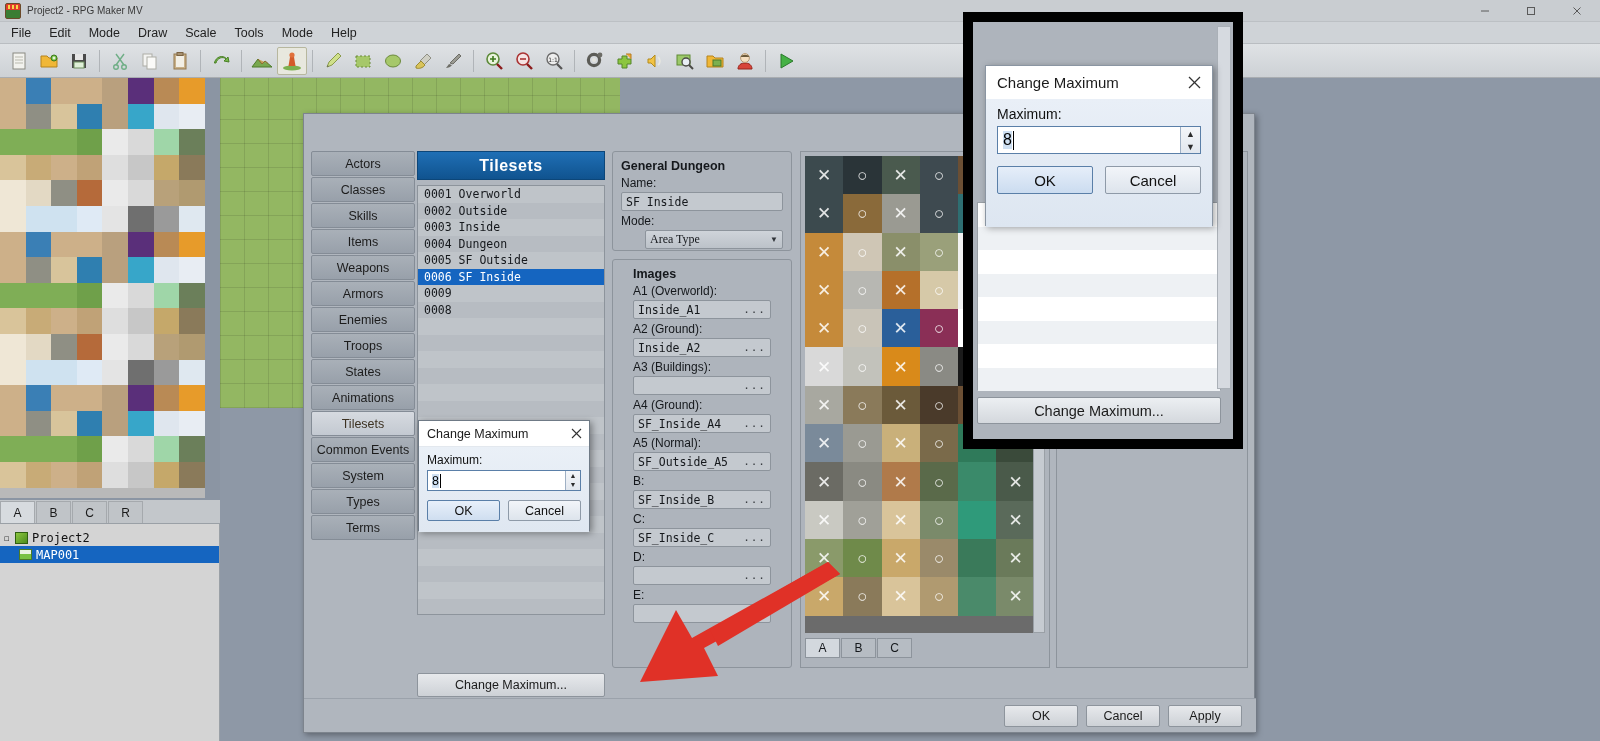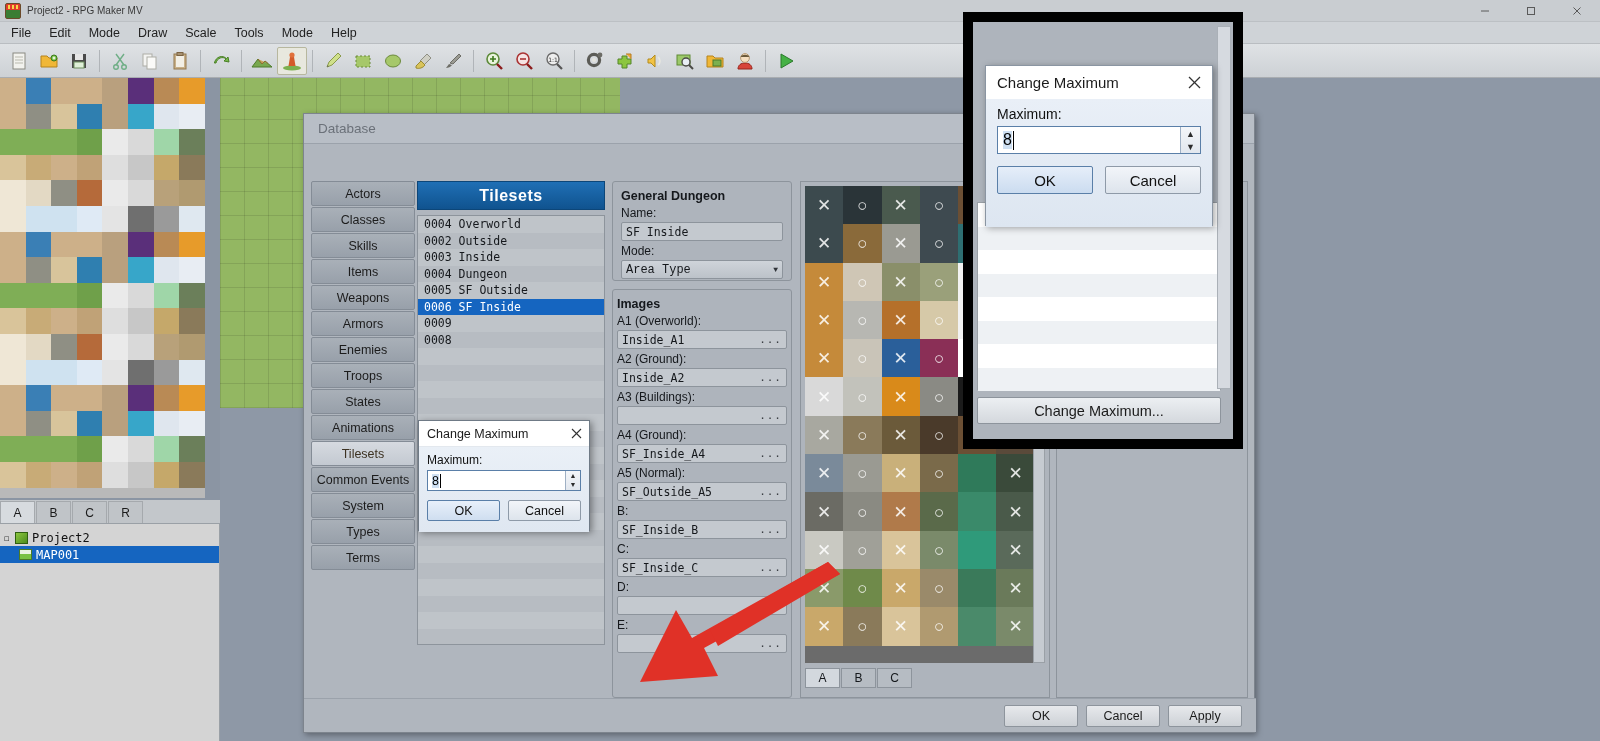--- a/index.html
+++ b/index.html
@@ -142,30 +142,30 @@
   .btn-changemax {
     position: absolute; left: 0; top: 522px; width: 188px; height: 24px;
     background: linear-gradient(#e7e9ec,#cdd1d6); border: 1px solid #8d949c; border-radius: 2px;
     display: flex; align-items: center; justify-content: center; font-size: 12.5px; color: #1b1b1b;
   }
 
   
   .genpanel { position: absolute; left: 308px; top: 37px; width: 180px; height: 100px;
     background: #aeb4bc; border: 1px solid #8d949c; border-radius: 3px; padding: 7px 8px; }
   .imgpanel { position: absolute; left: 308px; top: 145px; width: 180px; height: 409px;
-    background: #aeb4bc; border: 1px solid #8d949c; border-radius: 3px; padding: 7px 4px; }
+    background: #aeb4bc; border: 1px solid #8d949c; border-radius: 3px; padding: 7px 20px; }
   .grp-title { font-size: 12.5px; font-weight: bold; color: #15181c; margin-bottom: 3px; }
   .fld-label { font-size: 12px; color: #15181c; margin: 3px 0 2px; }
   .fld {
     height: 19px; background: #c4c9cf; border: 1px solid #8d949c; border-radius: 2px;
     display: flex; align-items: center; padding: 0 4px;
     font-family: "DejaVu Sans Mono", monospace; font-size: 11.5px; color: #15181c;
   }
   .fld .dots { margin-left: auto; color: #3b3f44; font-size: 11px; letter-spacing: 1px; }
-  .fld.combo { background: linear-gradient(#cfd4da,#bcc2c9); font-family: Liberation Mono, monospace; font-size: 12px; }
+  .fld.combo { background: linear-gradient(#cfd4da,#bcc2c9); font-family: Liberation Serif, serif; font-size: 12px; margin-left: 24px; }
   .fld.combo .arrow { margin-left: auto; font-size: 8px; color: #2f3338; }
 
   
   .previewwrap { position: absolute; left: 496px; top: 37px; width: 250px; height: 517px;
     background: #aeb4bc; border: 1px solid #8d949c; }
   .previewbox { position: absolute; left: 4px; top: 4px; width: 230px; height: 477px;
     background: #6b6b6b; overflow: hidden; }
   .tilegrid { display: grid; grid-template-columns: repeat(6, 38.3px); }
   .tile { width: 38.3px; height: 38.3px; position: relative; }
   .tile .mk { position:absolute; left:50%; top:50%; transform: translate(-50%,-50%);
@@ -600,21 +600,20 @@
       <span class="ico-proj"></span>
       <span>Project2</span>
     </div>
     <div class="tree-row sel">
       <span class="ico-map"></span>
       <span>MAP001</span>
     </div>
   </div>
 
   <div class="dbwin">
-    <div class="dbtitle">Database</div>
 
     <div class="dbbody">
 
       <div class="cattabs" id="cattabs">
           <div class="cattab">
             <span>Actors</span>
           </div>
           <div class="cattab">
             <span>Classes</span>
           </div>
@@ -655,21 +654,21 @@
             <span>Types</span>
           </div>
           <div class="cattab">
             <span>Terms</span>
           </div>
         </div>
 
       <div class="listpanel">
         <div class="listheader">Tilesets</div>
         <div class="listbox" id="tileset-list">
-            <div class="listrow">0004 Overworld</div>
+            <div class="listrow">0001 Overworld</div>
             <div class="listrow odd">0002 Outside</div>
             <div class="listrow">0003 Inside</div>
             <div class="listrow odd">0004 Dungeon</div>
             <div class="listrow">0005 SF Outside</div>
             <div class="listrow sel">0006 SF Inside</div>
             <div class="listrow">0009</div>
             <div class="listrow odd">0008</div>
             <div class="listrow">&nbsp;</div>
             <div class="listrow odd">&nbsp;</div>
             <div class="listrow">&nbsp;</div>

